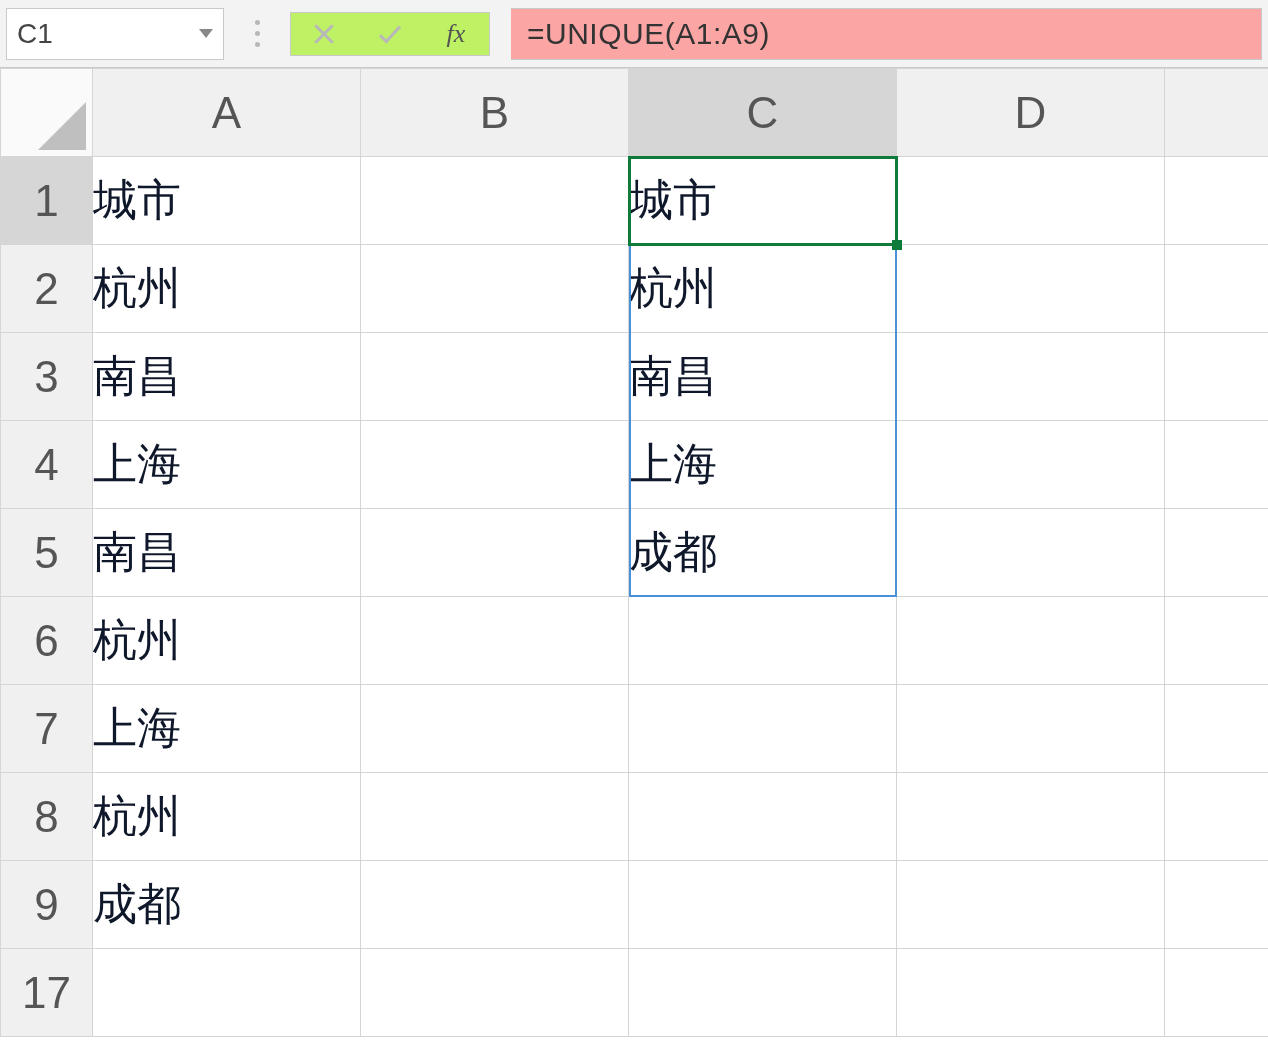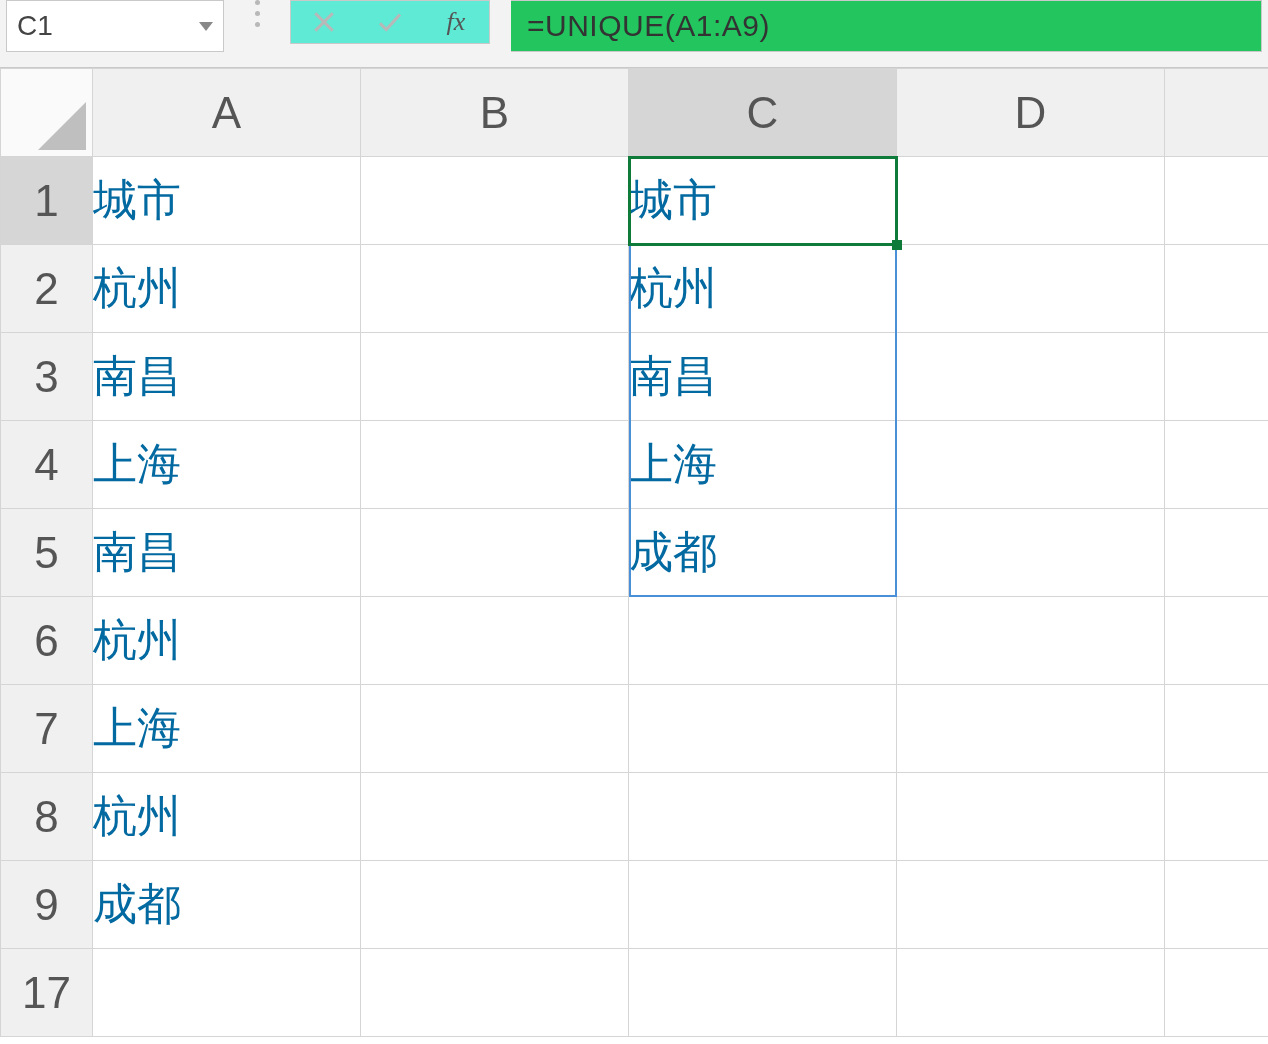--- a/index.html
+++ b/index.html
@@ -8,20 +8,21 @@
     font-family: "Segoe UI", Arial, sans-serif;
     background: #ffffff;
     width: 1268px; height: 1044px;
     overflow: hidden;
     color: #222;
   }
 
   
   .formula-bar {
     display: flex;
+    align-items: center;
     height: 68px;
     background: #f3f3f3;
     border-bottom: 1px solid #c9c9c9;
     padding: 0 6px;
     gap: 21px;
   }
   .name-box {
     width: 218px;
     height: 52px;
     background: #ffffff;
@@ -45,41 +46,41 @@
     flex-direction: column;
     align-items: center;
     gap: 6px;
   }
   .fb-sep-dots span {
     width: 5px; height: 5px; border-radius: 50%;
     background: #b8b8b8;
   }
   .fb-btns {
     height: 44px;
-    background: #5eead4;
+    background: #bef264;
     border: 1px solid #c9c9c9;
     display: flex;
     align-items: center;
   }
   .fb-btn {
     width: 66px; height: 100%;
     display: flex; align-items: center; justify-content: center;
   }
   .fb-btn svg { width: 30px; height: 30px; }
   .fb-btn.muted svg { stroke: #b8b8b8; }
   .fb-btn .fx-text {
     font-style: italic;
     font-size: 26px;
     color: #555;
     font-family: "Times New Roman", serif;
   }
   .formula-input {
     flex: 1;
     height: 52px;
-    background: #22c55e;
+    background: #fca5a5;
     border: 1px solid #c9c9c9;
     border-left: none;
     display: flex;
     align-items: center;
     padding: 0 16px;
     font-size: 30px;
     color: #333;
     letter-spacing: 0.5px;
   }
 
@@ -148,21 +149,21 @@
     font-weight: normal;
     font-size: 44px;
     color: #555;
     text-align: center;
   }
   th.rowhdr.sel { background: var(--hdr-bg-sel); }
 
   td.cell {
     height: var(--row-h);
     font-size: 44px;
-    color: #0369a1;
+    color: #0f172a;
     padding-left: 10px;
     vertical-align: middle;
     position: relative;
     background: #ffffff;
   }
 
   col.cA { width: var(--colA-w); }
   col.cB { width: var(--colB-w); }
   col.cC { width: var(--colC-w); }
   col.cD { width: var(--colD-w); }

